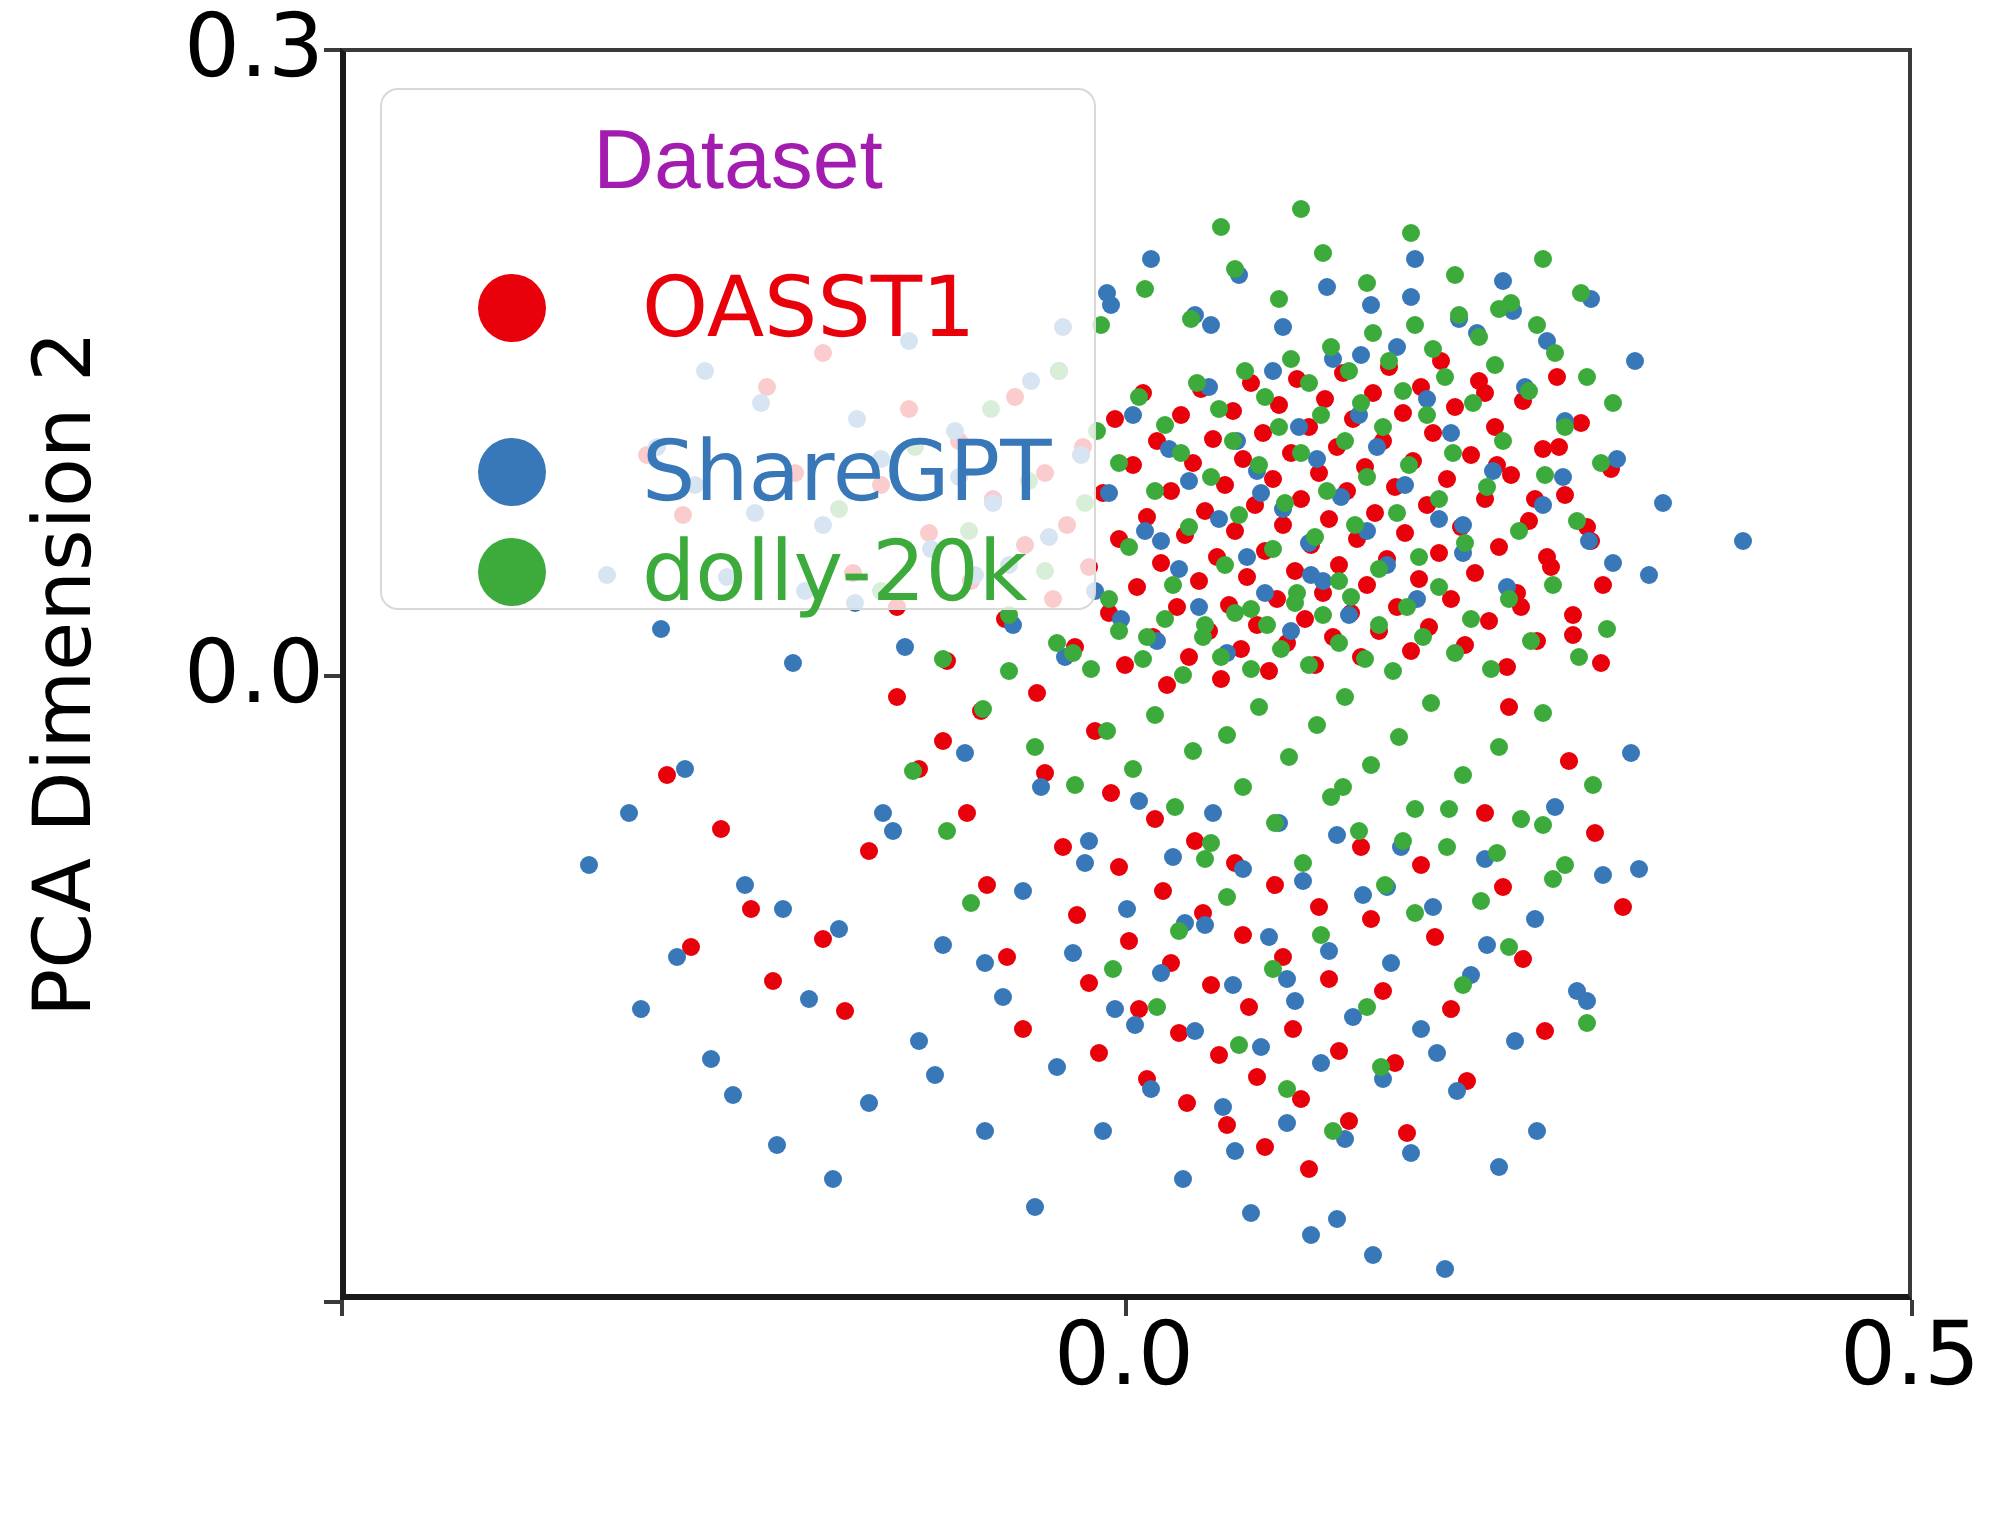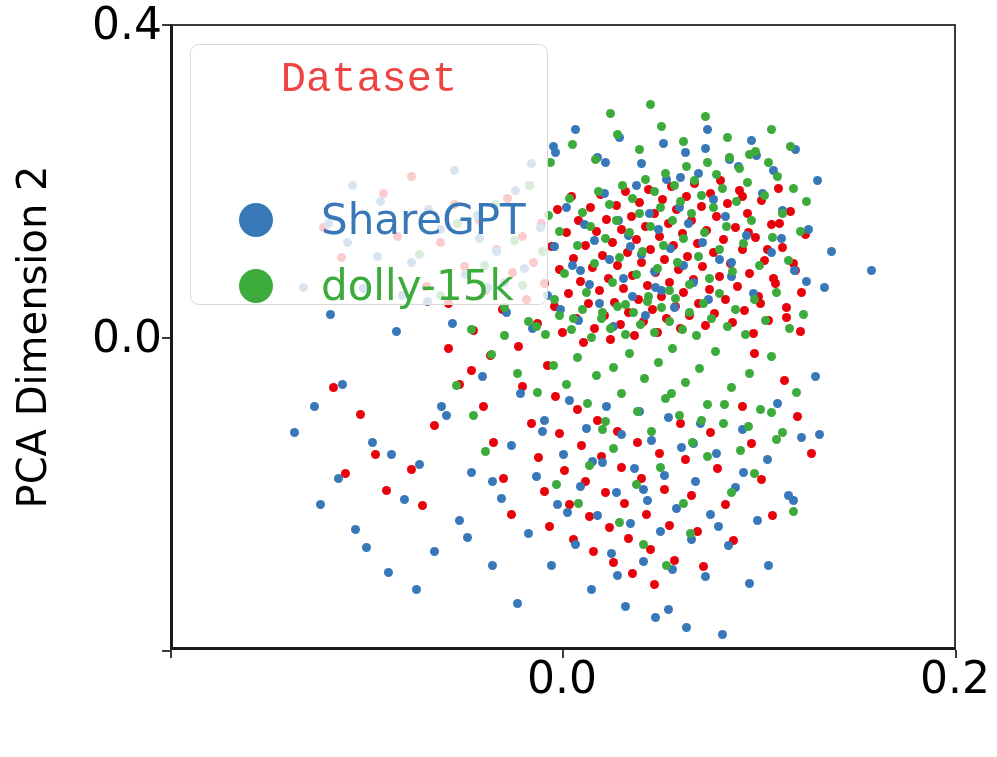--- a/index.html
+++ b/index.html
@@ -63,49 +63,49 @@
     width:358px; height:261px;
     background:rgba(255,255,255,0.80);
     border:1px solid #d9d9d9;
     border-radius:9px;
     box-sizing:border-box;
     z-index:5;
   }
   #legend-title{
     position:absolute;left:0;right:0;top:12px;
     text-align:center;
-    font-size:42px;color:#ef4444;
-    font-family:Liberation Mono, monospace;
+    font-size:42px;color:#a21caf;
+    font-family:Liberation Sans, sans-serif;
     line-height:1.1;
   }
   .leg-row{position:absolute;left:0;width:100%;height:62px;}
   .leg-dot{position:absolute;left:48px;top:50%;width:34px;height:34px;
            border-radius:50%;transform:translateY(-50%);}
   .leg-lab{position:absolute;left:130px;top:50%;transform:translateY(-50%);
            font-size:42px;font-family:"DejaVu Sans",sans-serif;
            white-space:nowrap;line-height:1;}
 </style>
 </head>
 <body>
 
 <div id="root">
 
   <div class="ylabel-wrap">
     <div class="ylabel">PCA Dimension 2</div>
   </div>
 
-  <div class="tick ytick" style="right:835px; top:24px;">0.4</div>
+  <div class="tick ytick" style="right:835px; top:24px;">0.3</div>
   <div class="tick ytick" style="right:835px; top:337px;">0.0</div>
 
   <div class="tickmark tm-y" style="top:24px;"></div>
   <div class="tickmark tm-y" style="top:337px;"></div>
   <div class="tickmark tm-y" style="top:650px;"></div>
 
   <div class="tick xtick" style="left:562px; top:656px;">0.0</div>
-  <div class="tick xtick" style="left:955px; top:656px;">0.2</div>
+  <div class="tick xtick" style="left:955px; top:656px;">0.5</div>
 
   <div class="tickmark tm-x" style="left:170px;"></div>
   <div class="tickmark tm-x" style="left:562px;"></div>
   <div class="tickmark tm-x" style="left:955px;"></div>
 
 
   <div id="plot">
     <div id="points">
         <div class="pt" style="left: 150.9px; top: 201.1px; background: rgb(232, 0, 11);"></div>
         <div class="pt" style="left: 168.2px; top: 231.6px; background: rgb(232, 0, 11);"></div>
@@ -696,23 +696,27 @@
         <div class="pt" style="left: 377.3px; top: 136.2px; background: rgb(60, 171, 60);"></div>
         <div class="pt" style="left: 617.8px; top: 120.5px; background: rgb(60, 171, 60);"></div>
         <div class="pt" style="left: 477.9px; top: 78.3px; background: rgb(60, 171, 60);"></div>
         <div class="pt" style="left: 437px; top: 87.6px; background: rgb(60, 171, 60);"></div>
       </div>
   </div>
 
   <div id="legend">
     <div id="legend-title">Dataset</div>
 
-    <div class="leg-row" style="top:144px;text-decoration:underline;">
+    <div class="leg-row" style="top:78px;">
+      <span class="leg-dot" style="background: rgb(232, 0, 11);"></span>
+      <span class="leg-lab" style="color: rgb(232, 0, 11);">OASST1</span>
+    </div>
+    <div class="leg-row" style="top:160px;text-decoration:underline;">
       <span class="leg-dot" style="background: rgb(56, 120, 184);"></span>
       <span class="leg-lab" style="color: rgb(56, 120, 184);">ShareGPT</span>
     </div>
     <div class="leg-row" style="top:210px;">
       <span class="leg-dot" style="background: rgb(60, 171, 60);"></span>
-      <span class="leg-lab" style="color: rgb(60, 171, 60);">dolly-15k</span>
+      <span class="leg-lab" style="color: rgb(60, 171, 60);">dolly-20k</span>
     </div>
   </div>
 
 </div>
 
 </body></html>

